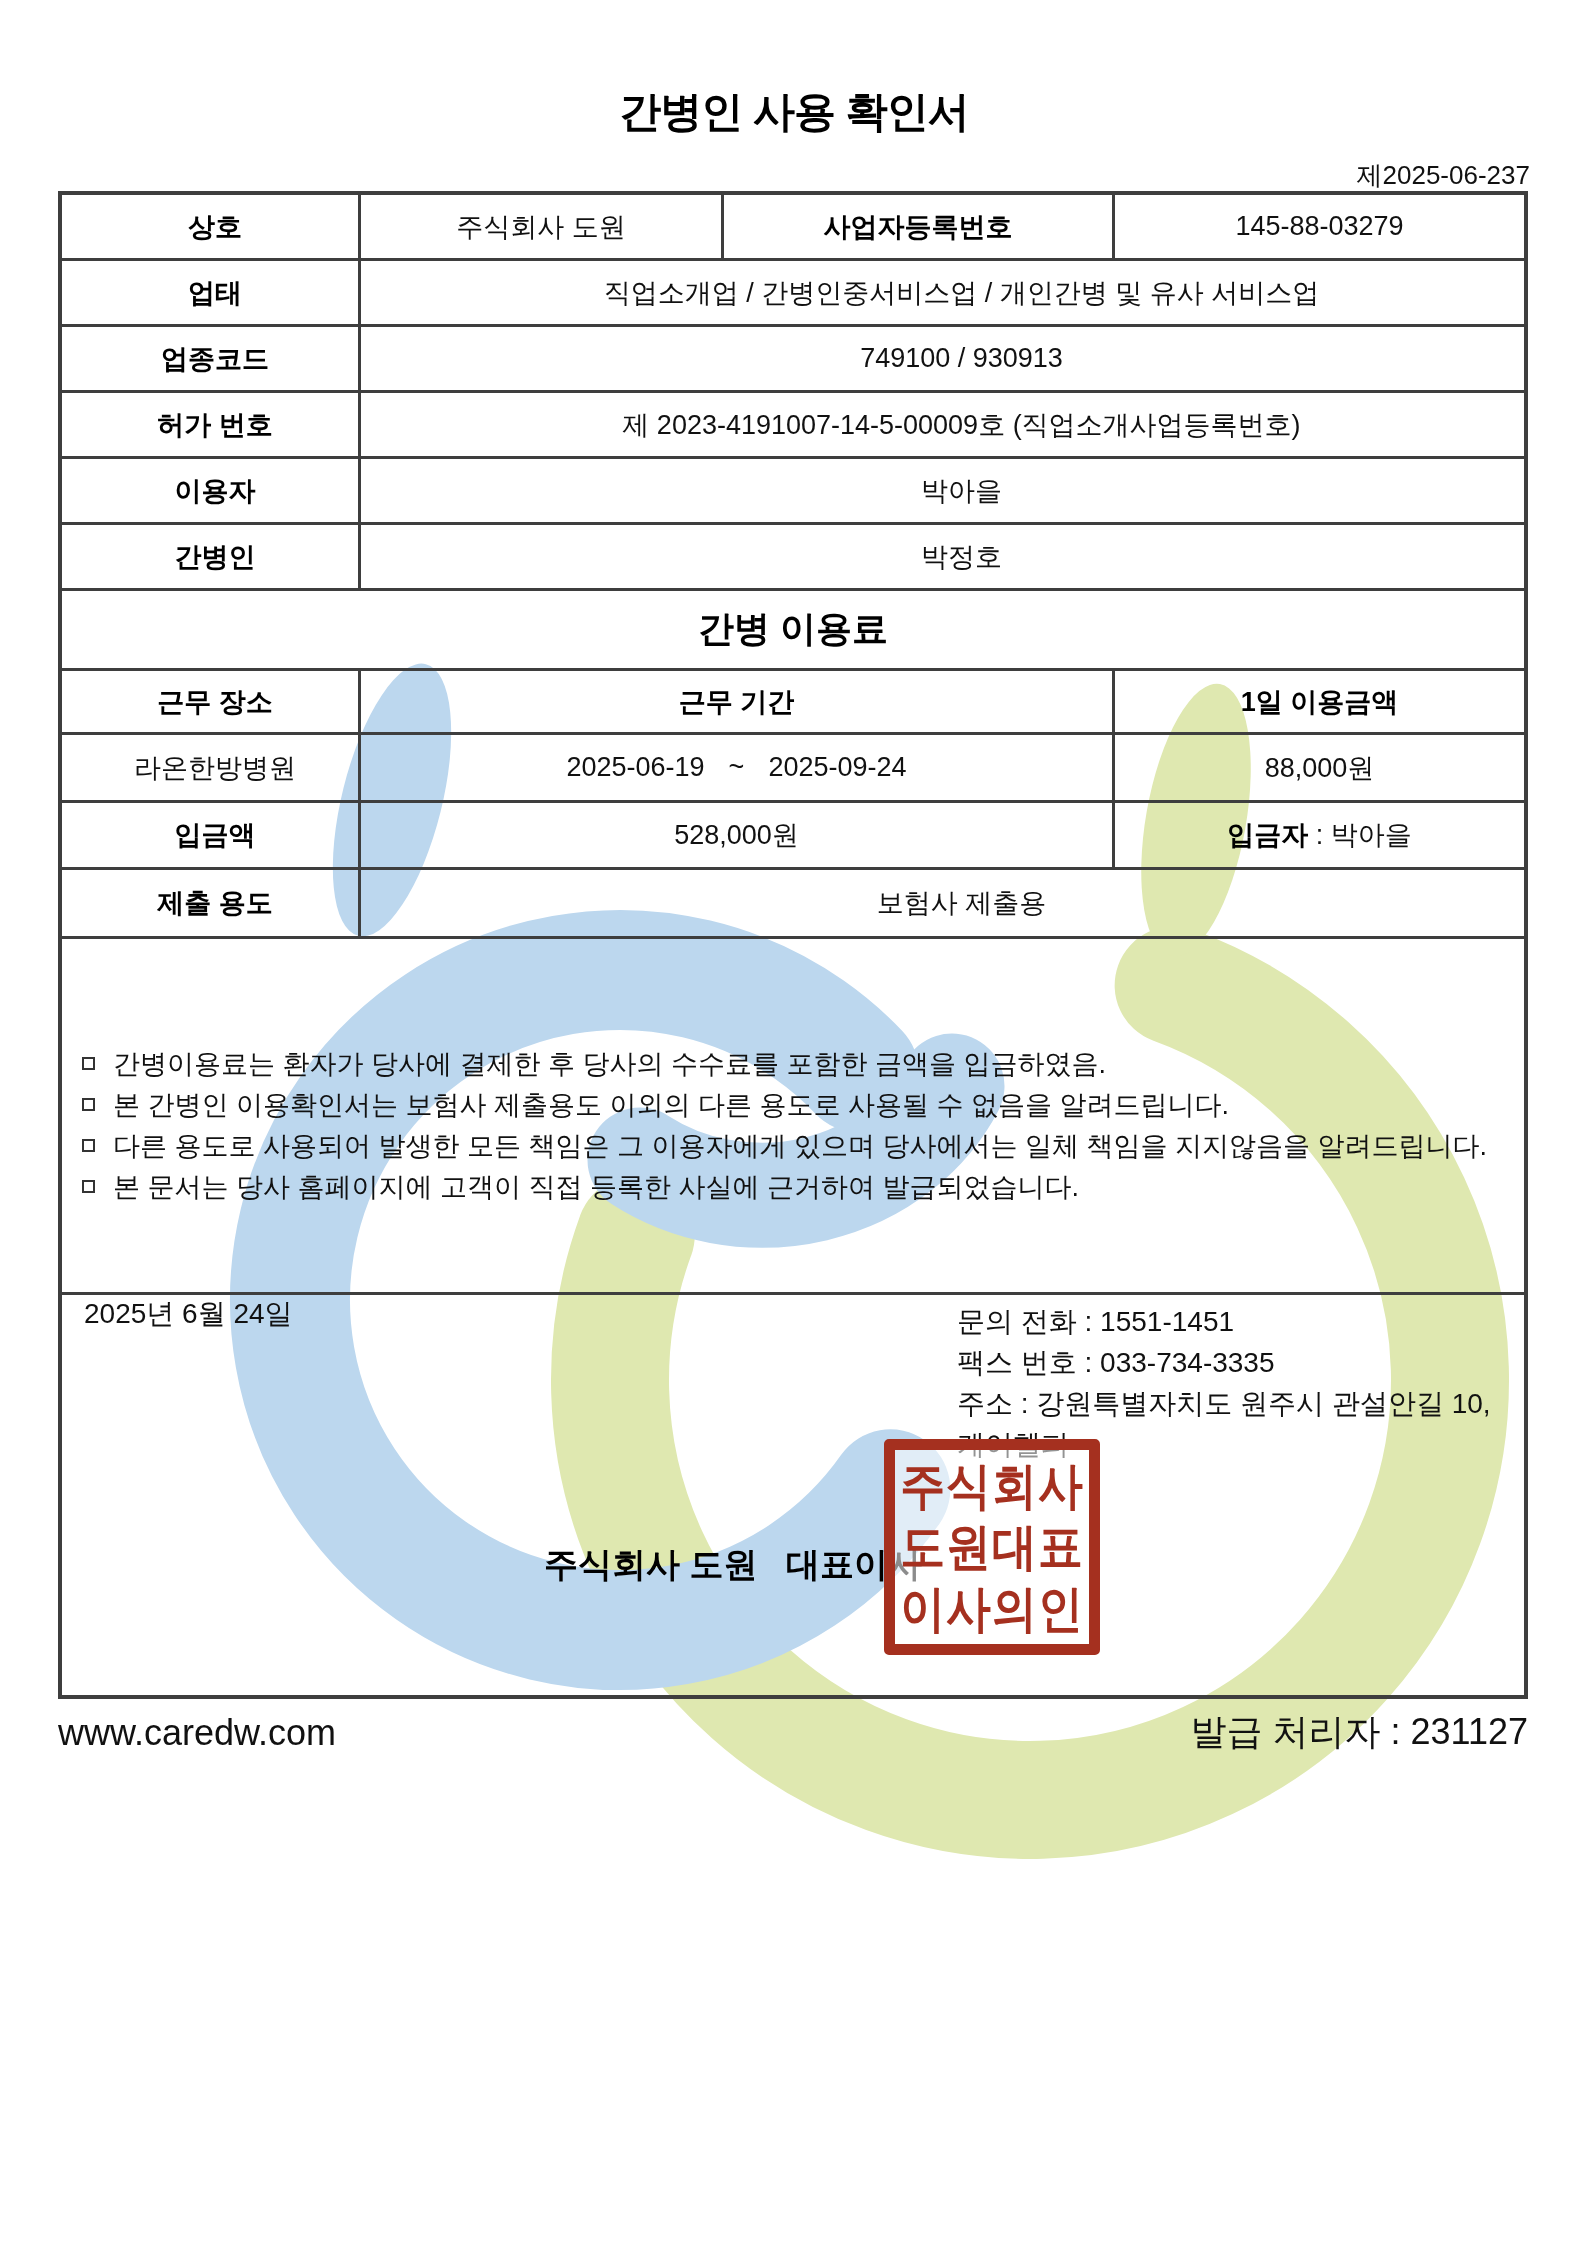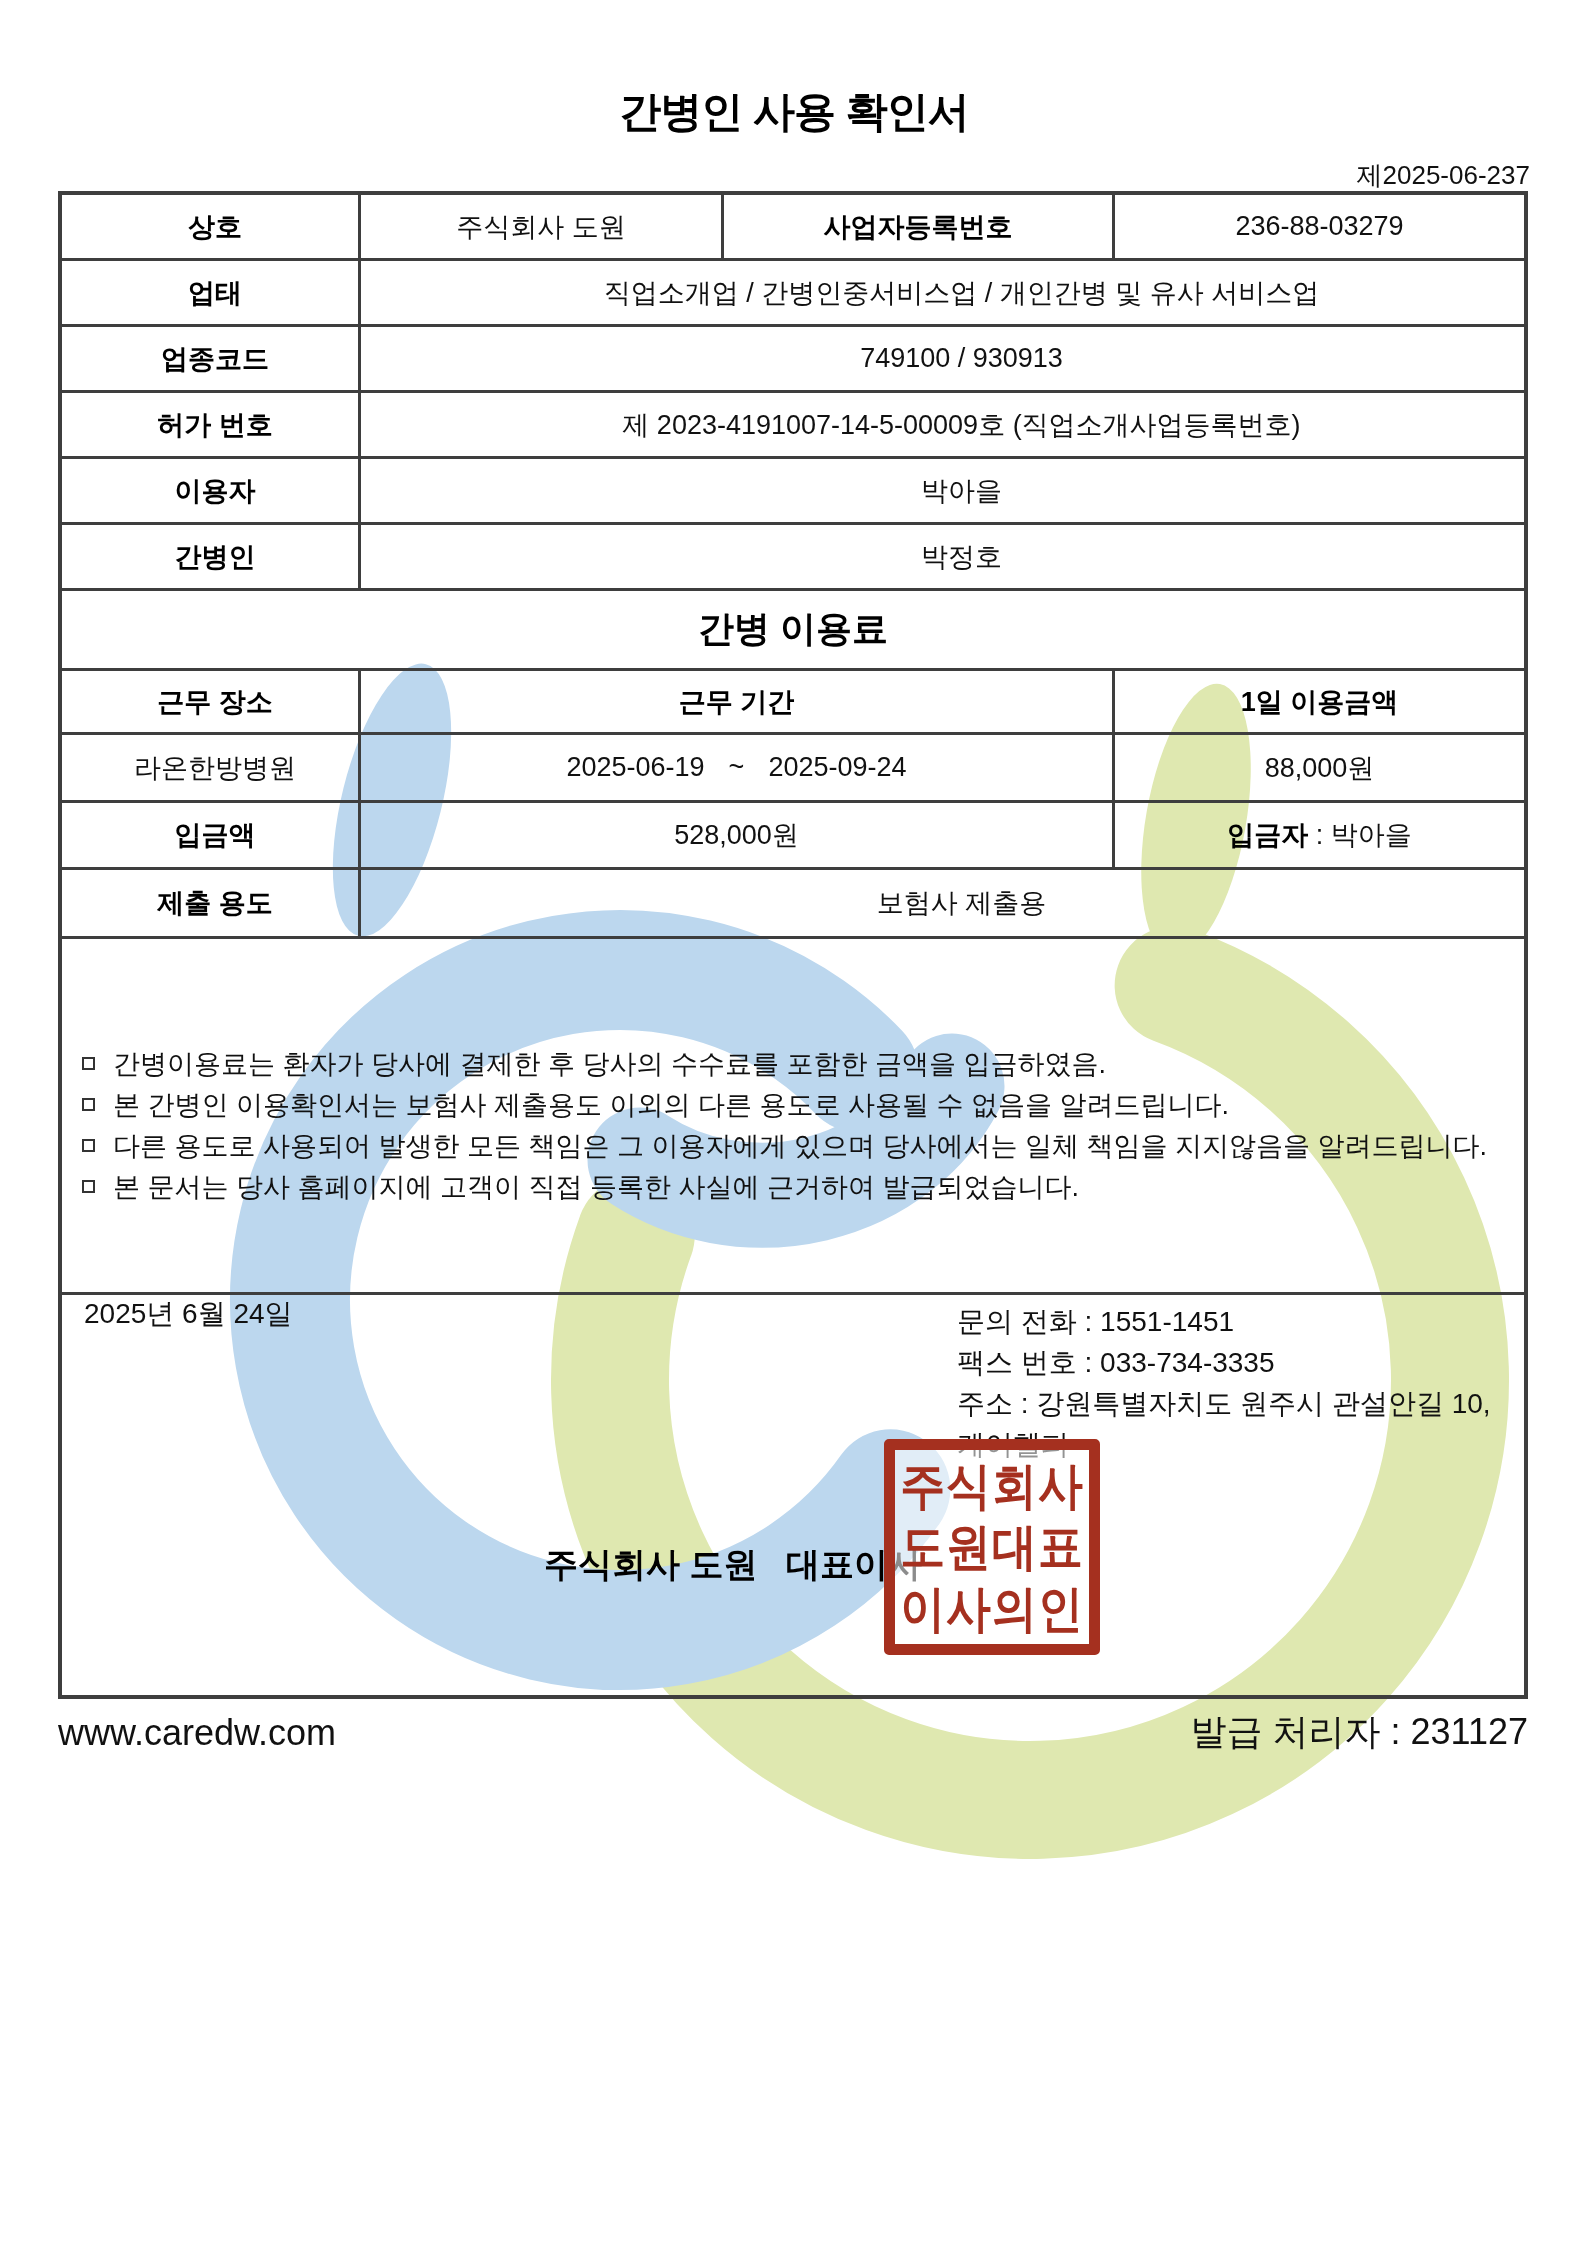--- a/index.html
+++ b/index.html
@@ -127,21 +127,21 @@
 
     <div class="doc-title">간병인 사용 확인서</div>
     <div class="doc-number">제2025-06-237</div>
 
     <div class="main-table">
 
       <div class="t-row h66">
         <div class="cell c1 lbl">상호</div>
         <div class="cell c2a">주식회사 도원</div>
         <div class="cell c3a lbl">사업자등록번호</div>
-        <div class="cell c4a">236-88-03279</div>
+        <div class="cell c4a">145-88-03279</div>
       </div>
 
       <div class="t-row h66">
         <div class="cell c1 lbl">업태</div>
         <div class="cell cwide">직업소개업 / 간병인중서비스업 / 개인간병 및 유사 서비스업</div>
       </div>
 
       <div class="t-row h66">
         <div class="cell c1 lbl">업종코드</div>
         <div class="cell cwide">749100 / 930913</div>

